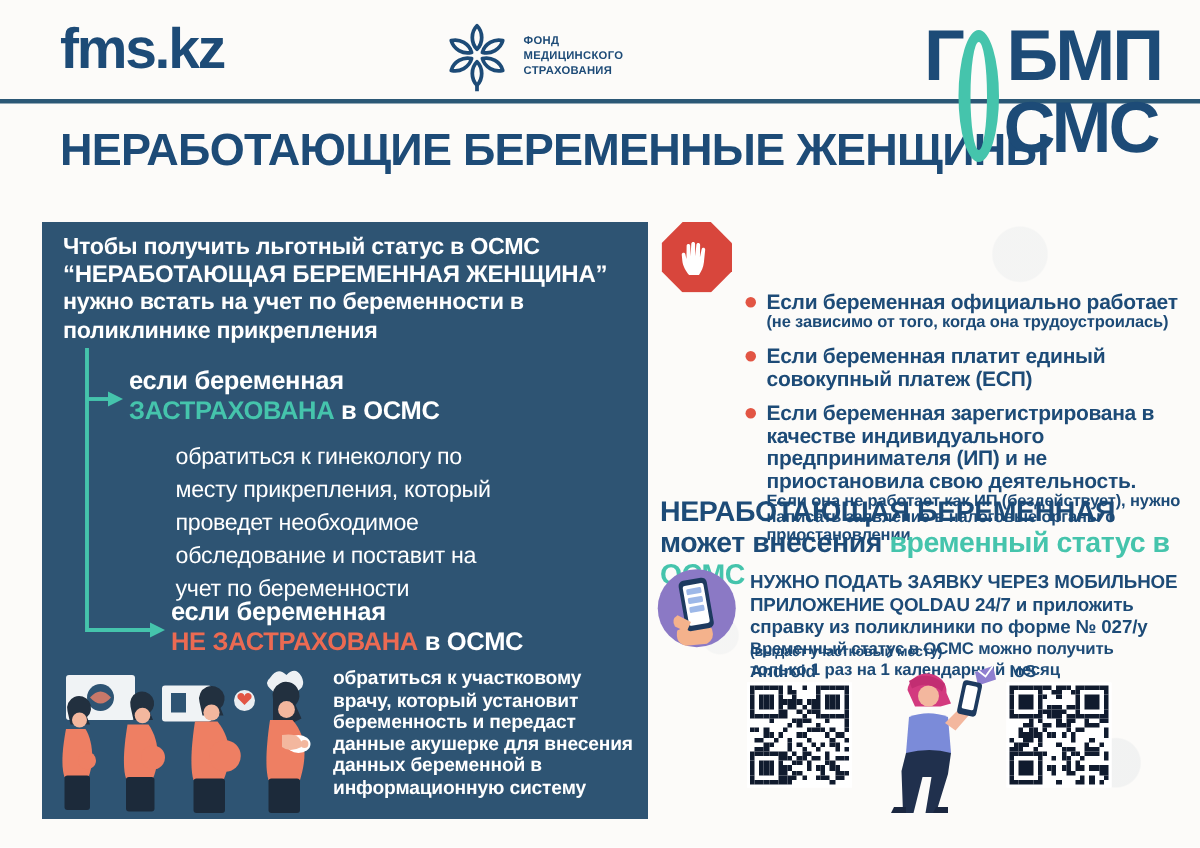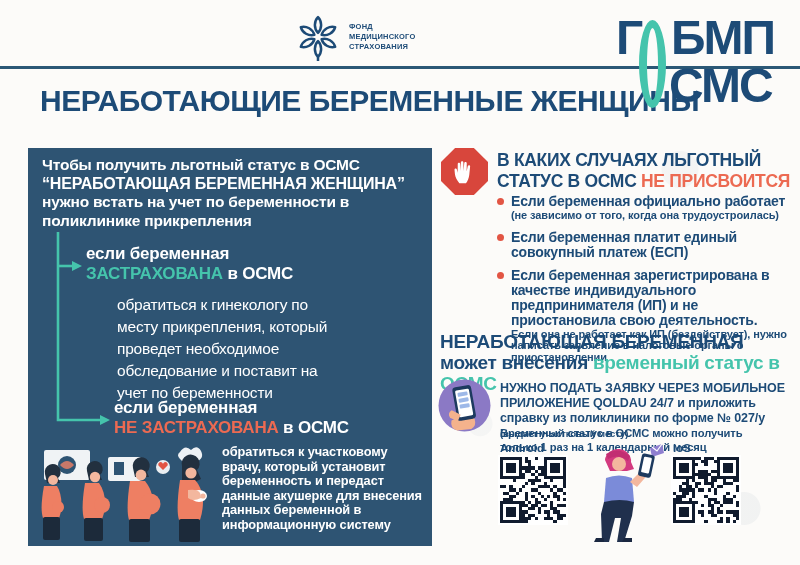--- a/index.html
+++ b/index.html
@@ -74,20 +74,21 @@
   .lbl-android { left:500px; top:442px; }
   .lbl-ios { left:673px; top:442px; }
   .qr-woman { left:572px; top:440px; width:96px; height:104px; }
   .qr-caption { left:498px; top:529px; font-size:12.5px; font-weight:800; color:#1d4b77; white-space:nowrap; letter-spacing:-.2px; }
 </style>
 </head>
 <body>
 
 <div class="page">
 
+  <div class="abs brand">fms.kz</div>
 
   <div class="abs fund">
     <svg width="44" height="48" viewBox="-21 -23 42 46">
       <g fill="none" stroke="#1d4b77" stroke-width="2.4" stroke-linejoin="round">
         <g>
             <path d="M0,-4 C-4,-8 -4,-15 0,-19 C4,-15 4,-8 0,-4 Z"></path>
           </g>
         <g transform="rotate(60)">
             <path d="M0,-4 C-4,-8 -4,-15 0,-19 C4,-15 4,-8 0,-4 Z"></path>
           </g>
@@ -200,23 +201,20 @@
       </g>
     </svg>
   </div>
 
   <div class="abs stop-icon">
     <svg viewBox="0 0 24 24">
       <path fill="#ffffff" d="M7.5 21c-1.8-2.2-3.4-5-3.6-7.6l-.3-3.2c-.1-1.2 1.6-1.5 1.9-.3l.6 2.6.1-7c0-1.3 1.9-1.3 1.9 0l.2 5.5.4-6.6c.1-1.3 2-1.3 2 0l.1 6.7.6-6.2c.1-1.3 2-1.2 2 .1l-.1 6.6.9-4.3c.3-1.2 2-1 1.9.3l-.7 6.8c-.3 2.6-1.3 4.7-2.6 6.6z"></path>
     </svg>
   </div>
 
-  <div class="abs h-restrict">
-    <span>В КАКИХ СЛУЧАЯХ ЛЬГОТНЫЙ СТАТУС В ОСМС </span><span class="hl-red">НЕ ПРИСВОИТСЯ</span>
-  </div>
 
   <ul class="abs bullets">
     <li>
       <div class="b-main">Если беременная официально работает</div>
       <div class="b-note">(не зависимо от того, когда она трудоустроилась)</div>
     </li>
     <li>
       <div class="b-main">Если беременная платит единый совокупный платеж (ЕСП)</div>
     </li>
     <li>

